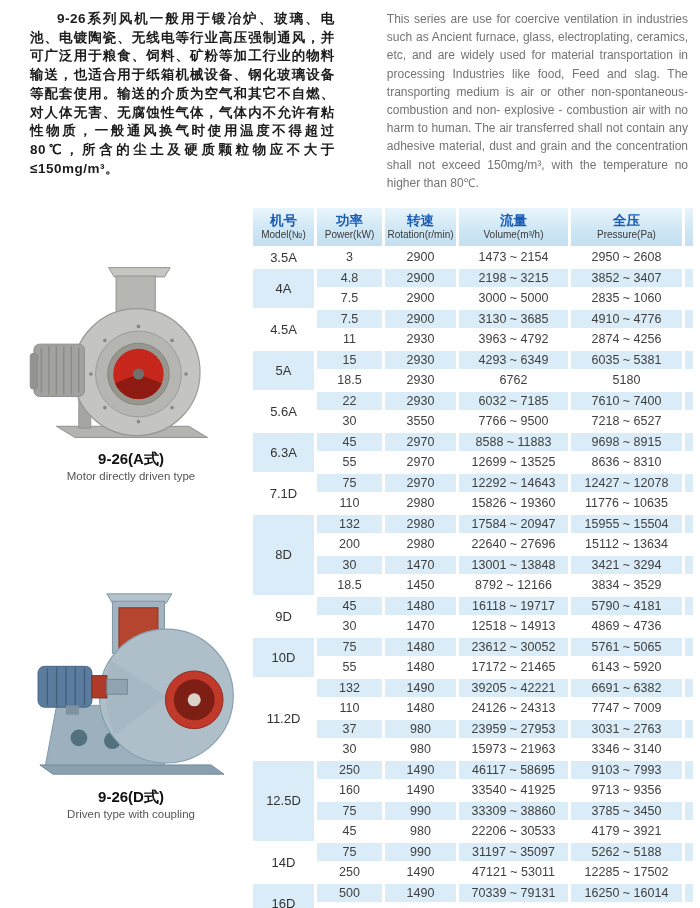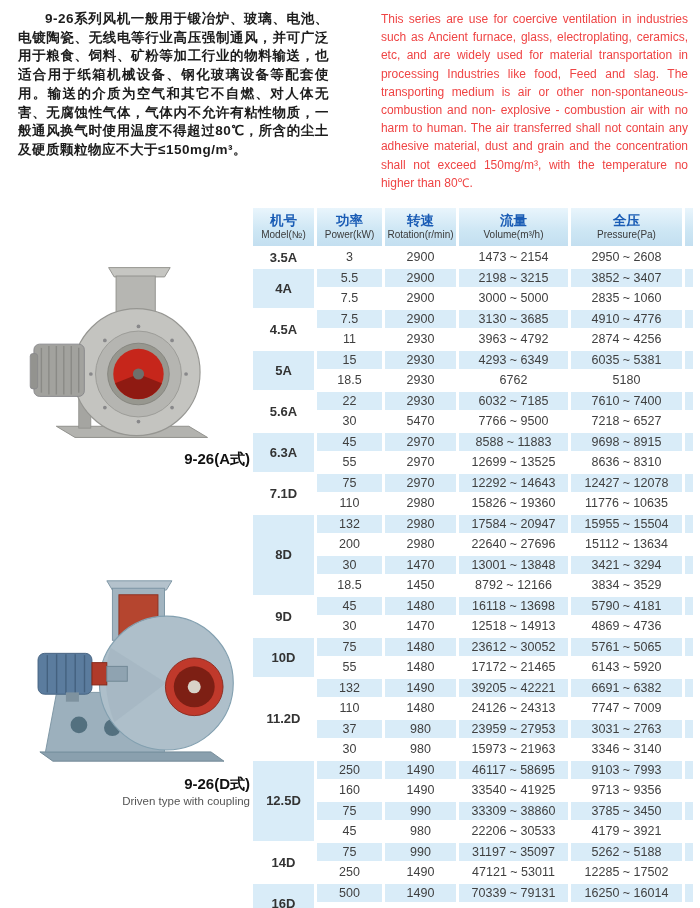--- a/index.html
+++ b/index.html
@@ -3,35 +3,35 @@
 <meta charset="utf-8">
 <style>
   * { margin:0; padding:0; box-sizing:border-box; }
   html,body { background:#ffffff; }
   .page {
     position:relative; width:700px; height:908px; margin:0 auto;
     background:#ffffff; overflow:hidden;
     font-family:"Liberation Sans", sans-serif; color:#222;
   }
   
-  .intro-row { display:flex; gap:8px; padding:10px 12px 0 18px; }
+  .intro-row { display:flex; gap:8px; padding:10px 12px 0 30px; }
   .intro-zh {
     width:332px; font-size:13.5px; font-weight:bold; line-height:18.7px;
     color:#1c1c1c; text-indent:2em; text-align:justify; letter-spacing:0.5px;
   }
   .intro-en {
-    width:328px; font-size:12px; line-height:18.2px; color:#ef4444;
+    width:328px; font-size:12px; line-height:18.2px; color:#737373;
     text-align:justify;
     margin-left:44px;
   }
   
   .main-row { display:flex; margin-top:14px; padding-left:12px; }
   .figures-col { width:238px; flex:none; }
   .table-col { flex:1; padding-right:16px; }
-  figure { text-align:right; }
+  figure { text-align:center; }
   .fig-a svg { display:block; margin:56px auto 0; }
   .fig-d svg { display:block; margin:104px auto 0; }
   figcaption .cap-zh { font-size:15px; font-weight:bold; color:#111; margin-top:6px; }
   figcaption .cap-en { font-size:11.5px; color:#555; margin-top:1px; }
   
   table.spec {
     border-collapse:separate; border-spacing:3px 2px;
     width:444px; table-layout:fixed;
   }
   table.spec th {
@@ -40,21 +40,21 @@
   }
   th .h-zh { color:#1a5cb5; font-weight:bold; font-size:13.5px; line-height:16px; }
   th .h-en { color:#3a3a3a; font-weight:normal; font-size:10px; line-height:12px; }
   th.cap { background:#1d3c74; padding:0; }
   table.spec td {
     background:#ffffff; text-align:center; vertical-align:middle;
     font-size:12.5px; color:#3f3f3f; height:18.5px; padding:0 1px;
     white-space:nowrap; overflow:hidden;
   }
   table.spec td.b { background:#d9ecf8; }
-  table.spec td.model { font-size:13px; color:#333;font-weight:bold; }
+  table.spec td.model { font-size:13px; color:#333; }
   table.spec td.spacer { padding:0; }
 </style>
 </head>
 <body>
 
 <div class="page">
 
   <div class="intro-row">
     <p class="intro-zh">9-26系列风机一般用于锻冶炉、玻璃、电池、电镀陶瓷、无线电等行业高压强制通风，并可广泛用于粮食、饲料、矿粉等加工行业的物料输送，也适合用于纸箱机械设备、钢化玻璃设备等配套使用。输送的介质为空气和其它不自燃、对人体无害、无腐蚀性气体，气体内不允许有粘性物质，一般通风换气时使用温度不得超过80℃，所含的尘土及硬质颗粒物应不大于≤150mg/m³。</p>
     <p class="intro-en">This series are use for coercive ventilation in industries such as Ancient furnace, glass, electroplating, ceramics, etc, and are widely used for material transportation in processing Industries like food, Feed and slag. The transporting medium is air or other non-spontaneous-combustion and non- explosive - combustion air with no harm to human. The air transferred shall not contain any adhesive material, dust and grain and the concentration shall not exceed 150mg/m³, with the temperature no higher than 80℃.</p>
@@ -98,20 +98,21 @@
               <line x1="22" y1="90" x2="22" y2="142"></line>
             <line x1="30" y1="90" x2="30" y2="142"></line>
               <line x1="38" y1="90" x2="38" y2="142"></line>
             <line x1="46" y1="90" x2="46" y2="142"></line>
               <line x1="54" y1="92" x2="54" y2="140"></line>
           </g>
           <rect x="2" y="98" width="8" height="38" rx="3" fill="#93938f" stroke="#86868a" stroke-width="0.8"></rect>
         </svg>
         <figcaption>
           <div class="cap-zh">9-26(A式)</div>
+          <div class="cap-en">Motor directly driven type</div>
         </figcaption>
       </figure>
 
       <figure class="fig-d">
         <svg width="212" height="196" viewBox="0 0 228 210">
 
           <polygon points="16,192 200,192 214,202 30,202" fill="#8aa0ae" stroke="#6f8694" stroke-width="1"></polygon>
 
           <polygon points="34,128 150,128 150,192 22,192" fill="#9cb0bd" stroke="#7b93a2" stroke-width="1"></polygon>
           <g fill="#53707f">
@@ -190,21 +191,21 @@
             <tr>
               <td class="model" rowspan="1">3.5A</td>
               <td>3</td>
               <td>2900</td>
               <td>1473 ~ 2154</td>
               <td>2950 ~ 2608</td>
               <td class="spacer"></td>
             </tr>
             <tr>
               <td class="model b" rowspan="2">4A</td>
-              <td class="b">5.5</td>
+              <td class="b">4.8</td>
               <td class="b">2900</td>
               <td class="b">2198 ~ 3215</td>
               <td class="b">3852 ~ 3407</td>
               <td class="spacer b"></td>
             </tr>
             <tr>
               <td>7.5</td>
               <td>2900</td>
               <td>3000 ~ 5000</td>
               <td>2835 ~ 1060</td>
@@ -243,21 +244,21 @@
             <tr>
               <td class="model" rowspan="2">5.6A</td>
               <td class="b">22</td>
               <td class="b">2930</td>
               <td class="b">6032 ~ 7185</td>
               <td class="b">7610 ~ 7400</td>
               <td class="spacer b"></td>
             </tr>
             <tr>
               <td>30</td>
-              <td>5470</td>
+              <td>3550</td>
               <td>7766 ~ 9500</td>
               <td>7218 ~ 6527</td>
               <td class="spacer"></td>
             </tr>
             <tr>
               <td class="model b" rowspan="2">6.3A</td>
               <td class="b">45</td>
               <td class="b">2970</td>
               <td class="b">8588 ~ 11883</td>
               <td class="b">9698 ~ 8915</td>
@@ -311,21 +312,21 @@
               <td>18.5</td>
               <td>1450</td>
               <td>8792 ~ 12166</td>
               <td>3834 ~ 3529</td>
               <td class="spacer"></td>
             </tr>
             <tr>
               <td class="model" rowspan="2">9D</td>
               <td class="b">45</td>
               <td class="b">1480</td>
-              <td class="b">16118 ~ 13698</td>
+              <td class="b">16118 ~ 19717</td>
               <td class="b">5790 ~ 4181</td>
               <td class="spacer b"></td>
             </tr>
             <tr>
               <td>30</td>
               <td>1470</td>
               <td>12518 ~ 14913</td>
               <td>4869 ~ 4736</td>
               <td class="spacer"></td>
             </tr>

